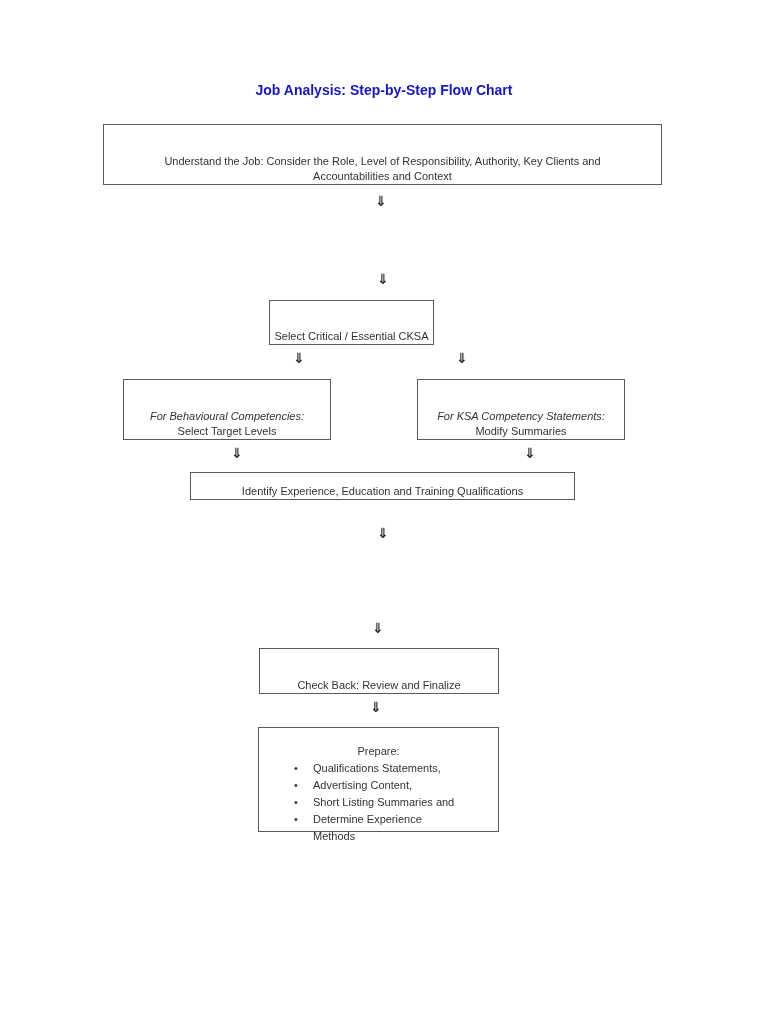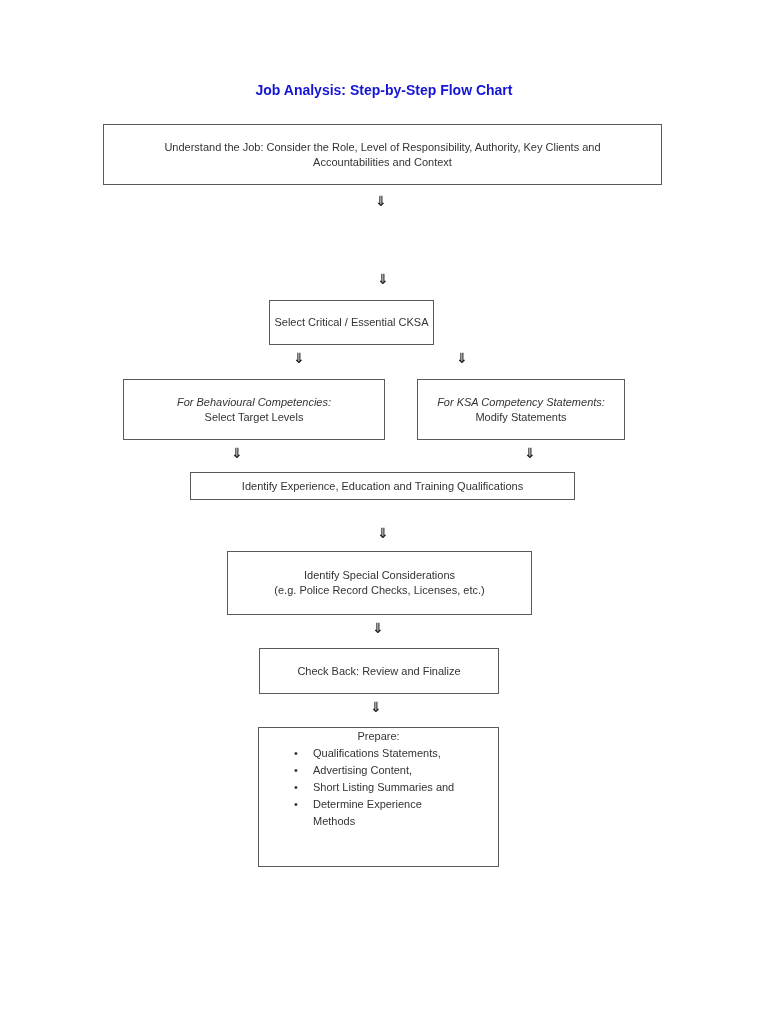--- a/index.html
+++ b/index.html
@@ -8,49 +8,49 @@
     position:relative; width:768px; height:1024px; margin:0 auto;
     background:#ffffff; overflow:hidden;
     font-family:"Liberation Sans","DejaVu Sans",sans-serif; color:#333333;
   }
   .title {
     position:absolute; left:0; top:82px; width:768px;
     text-align:center; font-size:14px; font-weight:bold; color:#1414D6;
   }
   .box {
     position:absolute; border:1px solid #5a5a5a; background:#ffffff;
-    display:flex; flex-direction:column; justify-content:center; align-items:center;
+    display:flex; flex-direction:column; justify-content:flex-end; align-items:center;
     text-align:center; font-size:11px; line-height:15px; color:#333333;
   }
   .arrow {
     position:absolute; width:20px; text-align:center;
     font-family:"DejaVu Sans",sans-serif; font-size:14px; font-weight:bold;
     color:#1c1c1c; line-height:18px;
   }
   .italic { font-style:italic; }
 
   #b1 { left:103px; top:124px; width:559px; height:61px; }
   #a1 { left:371px; top:192px; }
   #b2 { left:212px; top:221px; width:319px; height:45px; }
   #a2 { left:373px; top:270px; }
   #b3 { left:269px; top:300px; width:165px; height:45px; }
   #a3l { left:289px; top:349px; }
   #a3r { left:452px; top:349px; }
-  #b4l { left:123px; top:379px; width:262px; height:61px; }
+  #b4l { left:123px; top:379px; width:208px; height:61px; }
   #b4r { left:417px; top:379px; width:208px; height:61px; }
   #a4l { left:227px; top:444px; }
   #a4r { left:520px; top:444px; }
   #b5 { left:190px; top:472px; width:385px; height:28px; }
   #a5 { left:373px; top:524px; }
   #b6 { left:227px; top:551px; width:305px; height:64px; }
   #a6 { left:368px; top:619px; }
   #b7 { left:259px; top:648px; width:240px; height:46px; }
   #a7 { left:366px; top:698px; }
-  #b8 { left:258px; top:727px; width:241px; height:140px;
-        justify-content:flex-start; align-items:flex-start; }
+  #b8 { left:258px; top:727px; width:241px; height:105px;
+        justify-content:flex-start; align-items:flex-start; padding-top:15px; }
 
   #b8 .prepare-heading { width:100%; text-align:center; line-height:16px; }
   .bullets { list-style:none; text-align:left; margin-top:1px; margin-left:33px; }
   .bullets li { position:relative; padding-left:21px; line-height:17px; }
   .bullets li .dot { position:absolute; left:2px; top:0; }
   .bullets li.wrap-narrow { width:139px; }
 </style>
 </head>
 <body>
 
@@ -75,36 +75,32 @@
   <div class="arrow" id="a3l">⇓</div>
   <div class="arrow" id="a3r">⇓</div>
 
   <div class="box" id="b4l">
     <div class="italic">For Behavioural Competencies:</div>
     <div>Select Target Levels</div>
   </div>
 
   <div class="box" id="b4r">
     <div class="italic">For KSA Competency Statements:</div>
-    <div>Modify Statements</div>
+    <div>Modify Summaries</div>
   </div>
 
   <div class="arrow" id="a4l">⇓</div>
   <div class="arrow" id="a4r">⇓</div>
 
   <div class="box" id="b5">
     <div>Identify Experience, Education and Training Qualifications</div>
   </div>
 
   <div class="arrow" id="a5">⇓</div>
 
-  <div class="box" id="b6">
-    <div>Identify Special Considerations</div>
-    <div>(e.g. Police Record Checks, Licenses, etc.)</div>
-  </div>
 
   <div class="arrow" id="a6">⇓</div>
 
   <div class="box" id="b7">
     <div>Check Back: Review and Finalize</div>
   </div>
 
   <div class="arrow" id="a7">⇓</div>
 
   <div class="box" id="b8">

